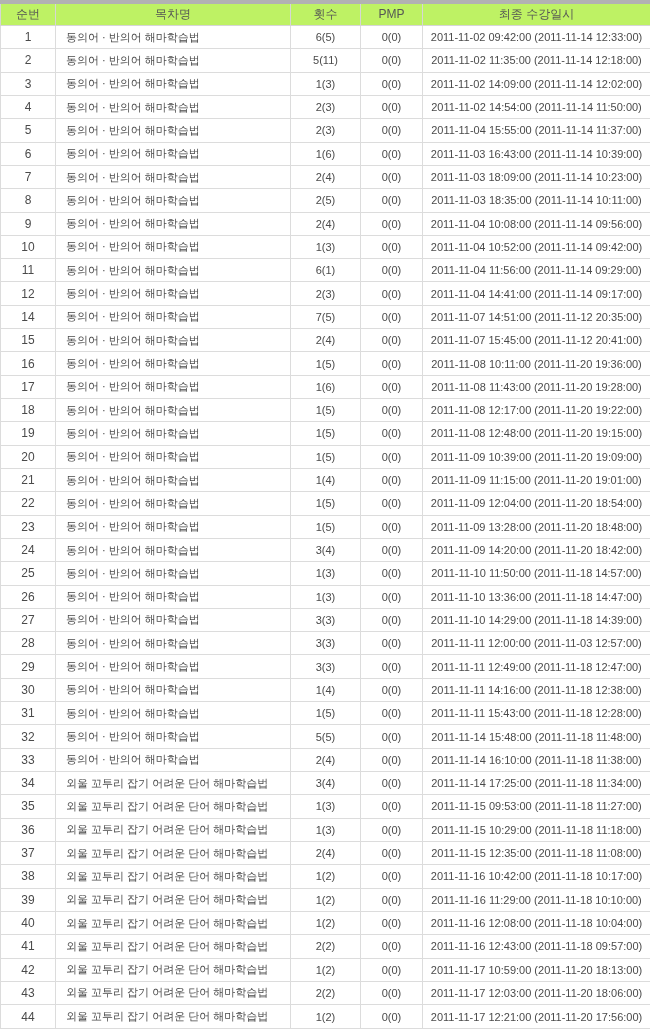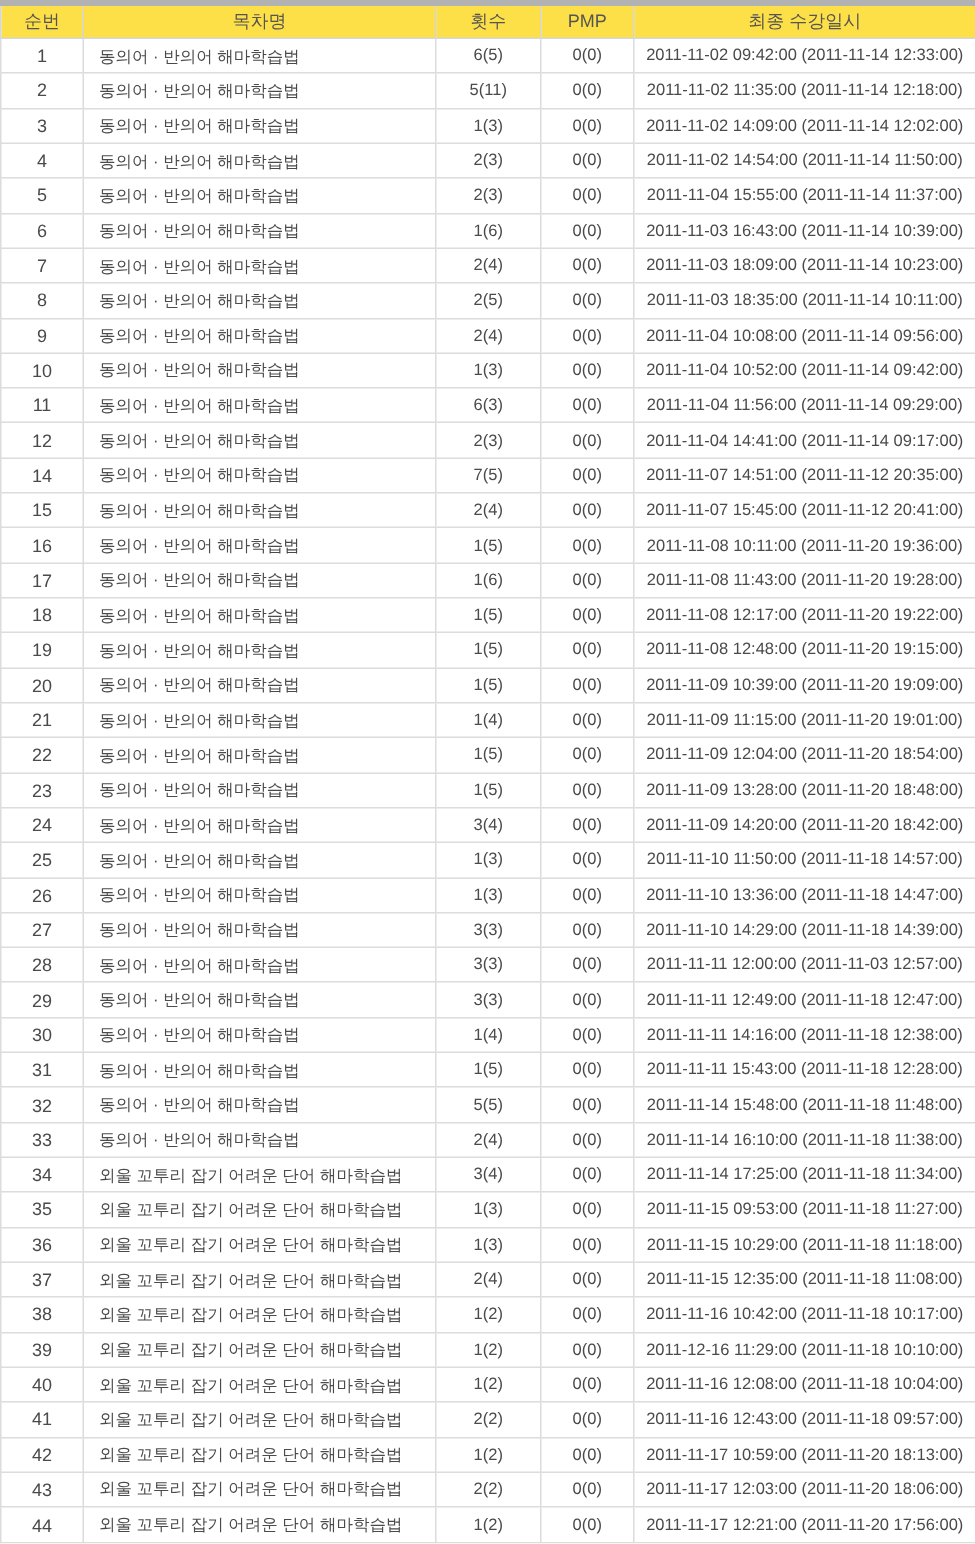--- a/index.html
+++ b/index.html
@@ -15,21 +15,21 @@
     background:#b2b2b2;
   }
   table.attendance{
     width:650px;
     height:1025px;
     border-collapse:collapse;
     table-layout:fixed;
     font-size:11px;
   }
   table.attendance th{
-    background:#fde047;
+    background:#bef264;
     height:18px;
     font-weight:normal;
     font-size:12px;
     color:#555555;
     border:1px solid #d6d6d6;
     border-top:none;
     text-align:center;
     padding:1px 0 2px 0;
   }
   table.attendance td{
@@ -153,21 +153,21 @@
       <td class="c-no">10</td>
       <td class="c-title">동의어 · 반의어 해마학습법</td>
       <td class="c-count">1(3)</td>
       <td class="c-pmp">0(0)</td>
       <td class="c-date">2011-11-04 10:52:00 (2011-11-14 09:42:00)</td>
     </tr>
 
     <tr>
       <td class="c-no">11</td>
       <td class="c-title">동의어 · 반의어 해마학습법</td>
-      <td class="c-count">6(3)</td>
+      <td class="c-count">6(1)</td>
       <td class="c-pmp">0(0)</td>
       <td class="c-date">2011-11-04 11:56:00 (2011-11-14 09:29:00)</td>
     </tr>
 
     <tr>
       <td class="c-no">12</td>
       <td class="c-title">동의어 · 반의어 해마학습법</td>
       <td class="c-count">2(3)</td>
       <td class="c-pmp">0(0)</td>
       <td class="c-date">2011-11-04 14:41:00 (2011-11-14 09:17:00)</td>
@@ -372,21 +372,21 @@
       <td class="c-count">1(2)</td>
       <td class="c-pmp">0(0)</td>
       <td class="c-date">2011-11-16 10:42:00 (2011-11-18 10:17:00)</td>
     </tr>
 
     <tr>
       <td class="c-no">39</td>
       <td class="c-title">외울 꼬투리 잡기 어려운 단어 해마학습법</td>
       <td class="c-count">1(2)</td>
       <td class="c-pmp">0(0)</td>
-      <td class="c-date">2011-12-16 11:29:00 (2011-11-18 10:10:00)</td>
+      <td class="c-date">2011-11-16 11:29:00 (2011-11-18 10:10:00)</td>
     </tr>
 
     <tr>
       <td class="c-no">40</td>
       <td class="c-title">외울 꼬투리 잡기 어려운 단어 해마학습법</td>
       <td class="c-count">1(2)</td>
       <td class="c-pmp">0(0)</td>
       <td class="c-date">2011-11-16 12:08:00 (2011-11-18 10:04:00)</td>
     </tr>
 

